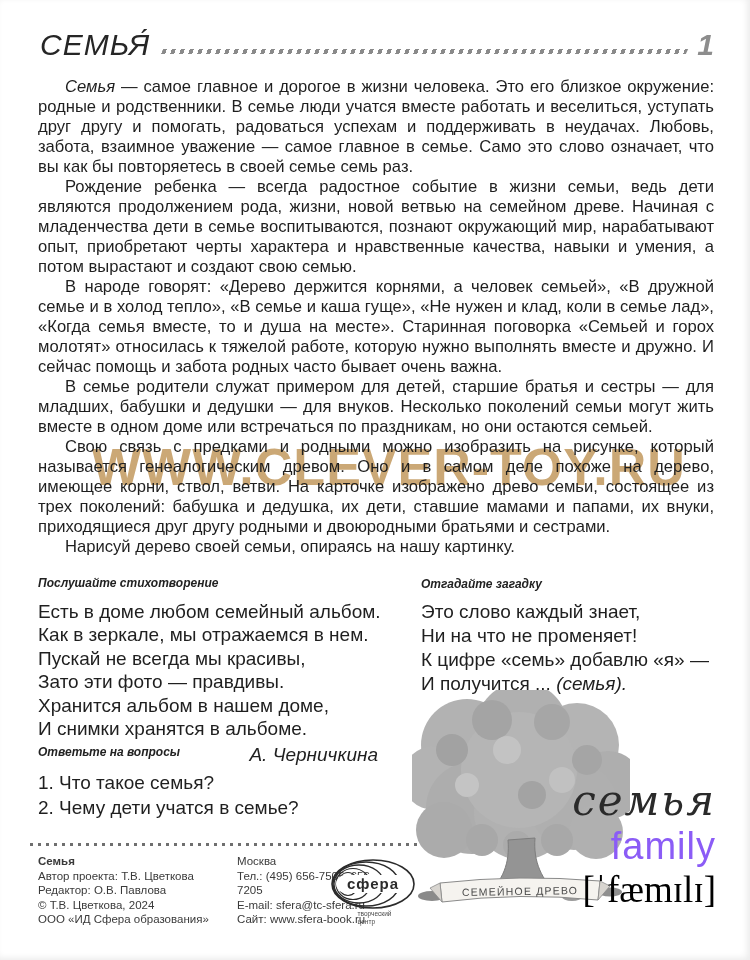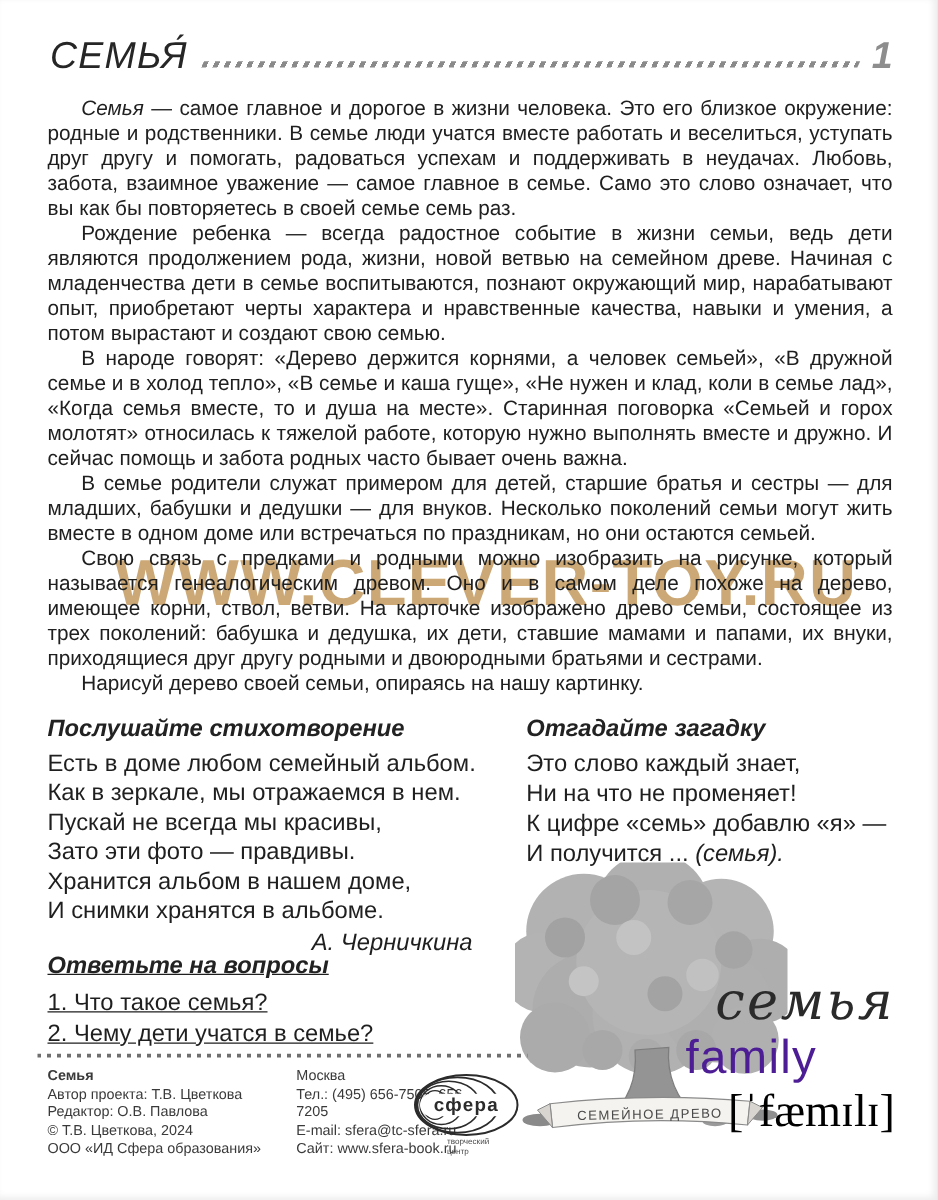--- a/index.html
+++ b/index.html
@@ -16,33 +16,33 @@
   .doc-title{font-size:30px;font-weight:400;font-style:italic;letter-spacing:1px;color:#262626;line-height:1;}
   .leader{flex:1;height:5px;margin:0 10px 6px 12px;transform:skewX(-25deg);
           background:repeating-linear-gradient(90deg,#8a8a8a 0 4px,transparent 4px 9px);}
   .page-num{font-size:30px;font-weight:700;font-style:italic;color:#8d8d8d;line-height:1;}
   
   .body-text{position:absolute;top:77px;left:38px;width:676px;font-size:16.6px;
              line-height:20px;text-align:justify;}
   .body-text p{margin:0;text-indent:27px;}
   .body-text .lead{font-style:italic;}
   
-  .sec-head{font-size:19px;font-weight:700;font-style:italic;margin:0 0 4px 0;color:#222;}
+  .sec-head{font-size:12px;font-weight:700;font-style:italic;margin:0 0 4px 0;color:#222;}
   .poem{position:absolute;top:572px;left:38px;width:358px;font-size:19px;line-height:23.5px;}
   .poem-line{white-space:nowrap;}
   .poem-author{font-style:italic;text-align:right;margin-top:2px;padding-right:18px;}
   .riddle{position:absolute;top:572px;left:421px;width:320px;font-size:19px;line-height:24px;}
   .riddle .answer{font-style:italic;}
-  .questions{position:absolute;top:760px;left:38px;width:375px;font-size:19px;line-height:25.5px;text-decoration:underline;}
+  .questions{position:absolute;top:740px;left:38px;width:375px;font-size:19px;line-height:25.5px;}
   
   .tree{position:absolute;top:690px;left:412px;width:218px;height:222px;}
   
   .vocab{position:absolute;top:778px;right:34px;width:230px;text-align:right;z-index:2;}
   .vocab-ru{font-family:"DejaVu Serif",serif;font-style:italic;font-size:42px;line-height:46px;color:#2a2a2a;letter-spacing:2px;}
-  .vocab-en{font-size:38px;line-height:44px;color:#4c1d95;font-weight:400;letter-spacing:1px;text-align:center;}
+  .vocab-en{font-size:38px;line-height:44px;color:#8b5cf6;font-weight:400;letter-spacing:1px;}
   .vocab-tr{font-family:Liberation Serif, serif;font-size:37px;line-height:44px;color:#000000;}
   
   .dotted-sep{position:absolute;top:843px;left:30px;width:392px;height:3px;
               background:repeating-linear-gradient(90deg,#6f6f6f 0 2.5px,transparent 2.5px 8px);}
   .footer{position:absolute;top:854px;left:0;width:100%;font-size:11.5px;line-height:14.5px;color:#3a3a3a;}
   .f-col1{position:absolute;left:38px;width:200px;}
   .f-col1 .f-title{font-weight:700;}
   .f-col2{position:absolute;left:237px;width:160px;}
   .f-logo{position:absolute;left:330px;top:4px;display:flex;align-items:center;flex-direction:column;}
   .f-tagline{font-size:6.5px;line-height:7.5px;color:#4a4a4a;margin-left:3px;text-transform:lowercase;}

